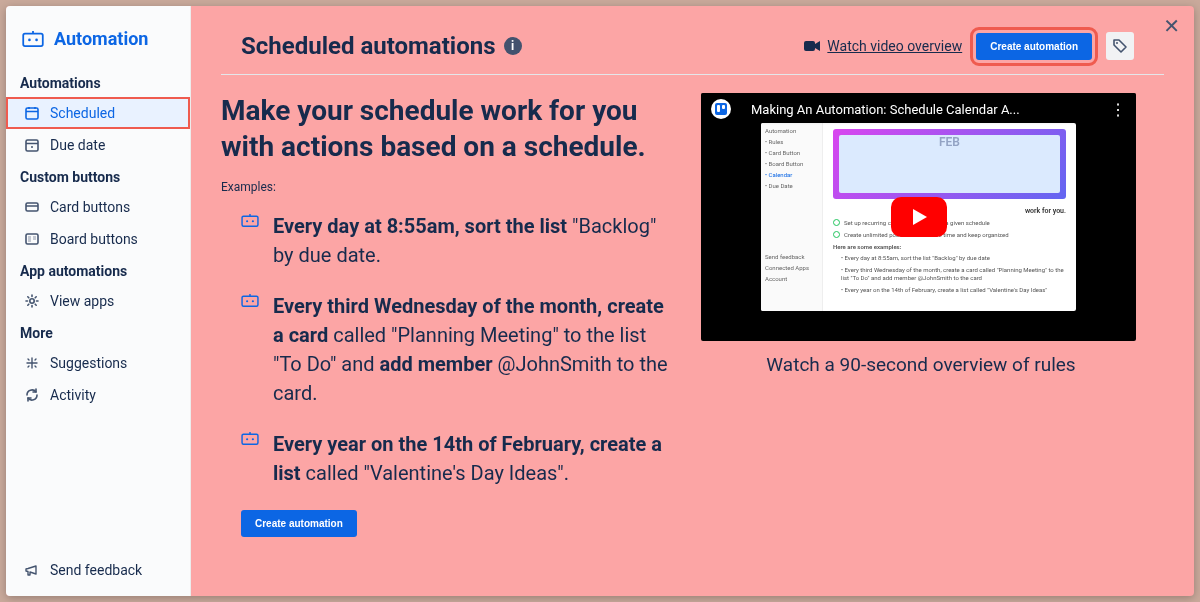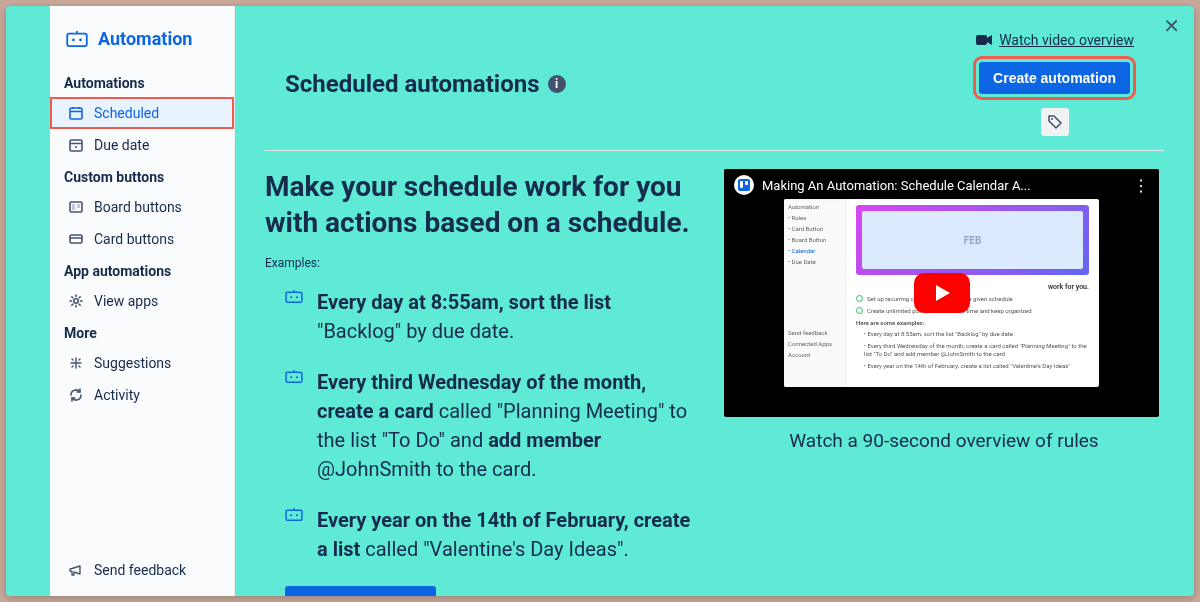--- a/index.html
+++ b/index.html
@@ -6,26 +6,25 @@
   body {
     font-family: -apple-system, BlinkMacSystemFont, "Segoe UI", Roboto, Helvetica, Arial, sans-serif;
     background: #c9a99b;
     width: 1200px; height: 602px;
     overflow: hidden;
     position: relative;
   }
   .shell {
     position: absolute;
     left: 6px; top: 6px; right: 6px; bottom: 6px;
-    background: #5eead4;
+    background: #fca5a5;
     border-radius: 4px;
     box-shadow: 0 2px 8px rgba(0,0,0,0.25);
     display: flex;
     overflow: hidden;
-    padding-left: 44px;
   }
   .sidebar {
     width: 185px;
     background: #fafbfc;
     border-right: 1px solid #ececec;
     padding: 14px 0 10px 0;
     font-size: 14px;
     color: #172b4d;
     display: flex;
     flex-direction: column;
@@ -96,34 +95,34 @@
     display: flex; align-items: center; gap: 8px;
   }
   .info-icon {
     width: 18px; height: 18px; border-radius: 50%;
     background: #42526e;
     color: #fff;
     font-size: 12px; font-weight: 700;
     display: flex; align-items: center; justify-content: center;
   }
   .header-actions {
-    display: flex; align-items: center; gap: 14px; flex-direction: column;
+    display: flex; align-items: center; gap: 14px;
   }
   .watch-video {
     display: flex; align-items: center; gap: 6px;
     color: #172b4d; font-size: 14px;
   }
   .watch-video a { color:#172b4d; }
   .btn-primary {
     background: #0c66e4;
     color: #fff;
     border: none;
     border-radius: 3px;
     padding: 8px 14px;
-    font-size: 14px;
+    font-size: 10px;
     font-weight: 600;
     cursor: pointer;
   }
   .btn-primary.red-outline {
     outline: 3px solid #ef5b4f;
     outline-offset: 3px;
   }
   .tag-icon {
     background: #f1f2f4;
     width:28px; height:28px;
@@ -161,35 +160,35 @@
   .video-frame {
     width: 435px; height: 248px;
     background: #000;
     border-radius: 2px;
     position: relative;
     overflow: hidden;
   }
   .video-top {
     position:absolute; top:0; left:0; right:0; height:32px;
     background: linear-gradient(rgba(0,0,0,.7),rgba(0,0,0,0));
-    display:flex; align-items:center; padding: 0 10px; gap:8px;
+    display:flex; align-items:center; padding: 0 10px; gap:20px;
   }
   .video-logo {
     width:20px;height:20px;border-radius:50%;background:#fff;display:flex;align-items:center;justify-content:center;
   }
   .video-title { color:#fff; font-size:13px; text-shadow:0 1px 2px #000; white-space:nowrap; overflow:hidden; text-overflow:ellipsis; flex:1;}
   .video-dots { color:#fff; font-size:16px; }
   .video-body {
     position:absolute; left:60px; top:30px; width:315px; height:188px; background:#fff; border-radius:2px; overflow:hidden;
   }
   .vb-side { position:absolute; left:0; top:0; width:62px; height:100%; background:#fafafa; border-right:1px solid #eee; padding:4px;}
   .vb-side-item { font-size:6px; color:#666; margin-bottom:4px;}
   .vb-main { position:absolute; left:62px; right:0; top:0; bottom:0; padding:6px 10px;}
   .vb-banner { height:70px; background: linear-gradient(135deg,#d946ef,#6366f1); border-radius:3px; position:relative; overflow:hidden;}
-  .vb-banner-inner { position:absolute; inset:6px; background:#dbeafe; border-radius:2px; display:flex; align-items:center; justify-content:center; font-size:10px; color:#93a3c4; font-weight:600;}
+  .vb-banner-inner { position:absolute; inset:6px; background:#dbeafe; border-radius:2px; display:flex; align-items:flex-start; justify-content:center; font-size:12px; color:#93a3c4; font-weight:600;}
   .vb-trigger { font-size:7px; color:#333; font-weight:600; margin-top:8px;}
   .vb-line { display:flex; gap:4px; margin-top:4px; align-items:flex-start;}
   .vb-check { width:7px;height:7px;border:1px solid #22c55e;border-radius:50%; flex:0 0 7px;}
   .vb-text { font-size:6px; color:#555; line-height:1.3;}
   .play-btn {
     position:absolute; left:50%; top:50%; transform:translate(-50%,-50%);
     width:56px; height:40px; background:#ff0000; border-radius:10px;
     display:flex; align-items:center; justify-content:center;
   }
   .play-btn::after {
@@ -241,35 +240,35 @@
             <circle cx="8" cy="10" r="1" fill="currentColor"></circle>
           </svg>
         </span>
       <span>Due date</span>
     </div>
 
     <div class="sb-section-title">Custom buttons</div>
     <div class="sb-item">
       <span class="icon">
           <svg width="16" height="16" viewBox="0 0 16 16">
+            <rect x="2" y="4" width="12" height="8" rx="1.5" fill="none" stroke="currentColor" stroke-width="1.6"></rect>
+            <line x1="2" y1="7" x2="14" y2="7" stroke="currentColor" stroke-width="1.6"></line>
+          </svg>
+        </span>
+      <span>Card buttons</span>
+    </div>
+    <div class="sb-item">
+      <span class="icon">
+          <svg width="16" height="16" viewBox="0 0 16 16">
             <rect x="2" y="3" width="12" height="10" rx="1.5" fill="none" stroke="currentColor" stroke-width="1.6"></rect>
             <rect x="4" y="5" width="3" height="6" fill="currentColor" opacity=".3"></rect>
             <rect x="9" y="5" width="3" height="4" fill="currentColor" opacity=".3"></rect>
           </svg>
         </span>
       <span>Board buttons</span>
-    </div>
-    <div class="sb-item">
-      <span class="icon">
-          <svg width="16" height="16" viewBox="0 0 16 16">
-            <rect x="2" y="4" width="12" height="8" rx="1.5" fill="none" stroke="currentColor" stroke-width="1.6"></rect>
-            <line x1="2" y1="7" x2="14" y2="7" stroke="currentColor" stroke-width="1.6"></line>
-          </svg>
-        </span>
-      <span>Card buttons</span>
     </div>
 
     <div class="sb-section-title">App automations</div>
     <div class="sb-item">
       <span class="icon">
           <svg width="16" height="16" viewBox="0 0 16 16">
             <circle cx="8" cy="8" r="2.2" fill="none" stroke="currentColor" stroke-width="1.6"></circle>
             <path d="M8 2v1.5M8 12.5V14M2 8h1.5M12.5 8H14M3.8 3.8l1 1M11.2 11.2l1 1M12.2 3.8l-1 1M4.8 11.2l-1 1" stroke="currentColor" stroke-width="1.6" stroke-linecap="round"></path>
           </svg>
         </span>

